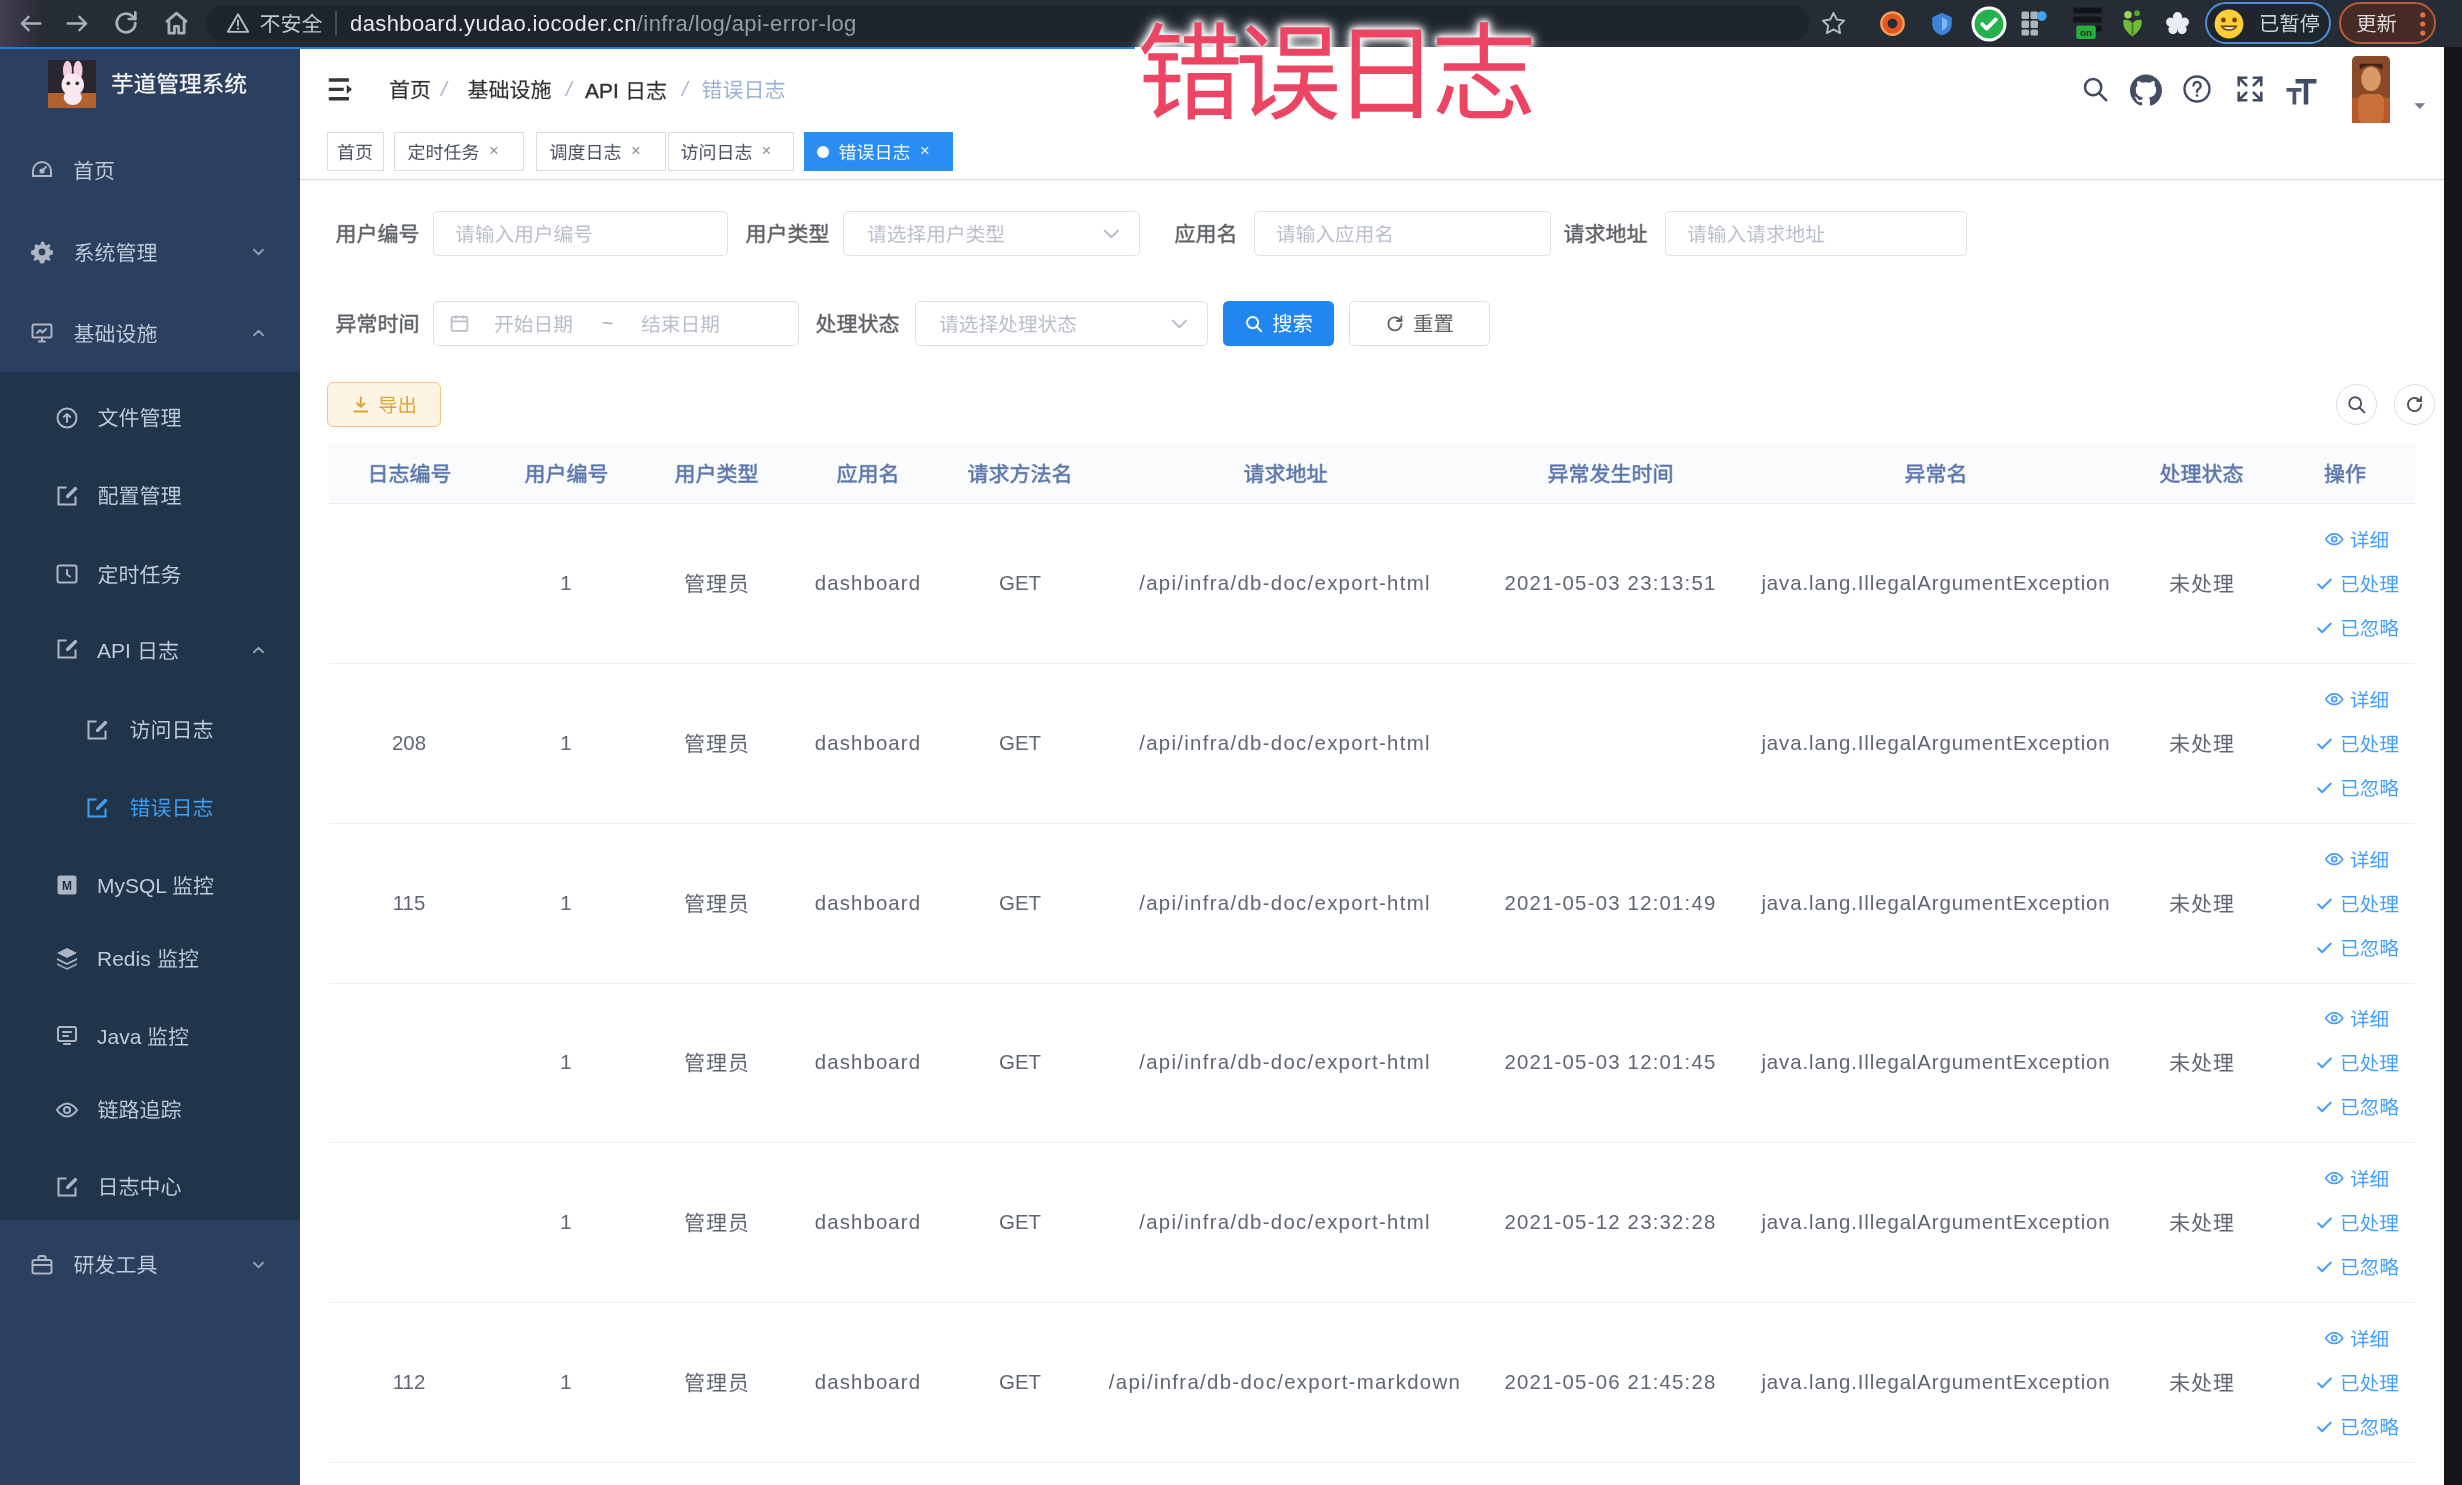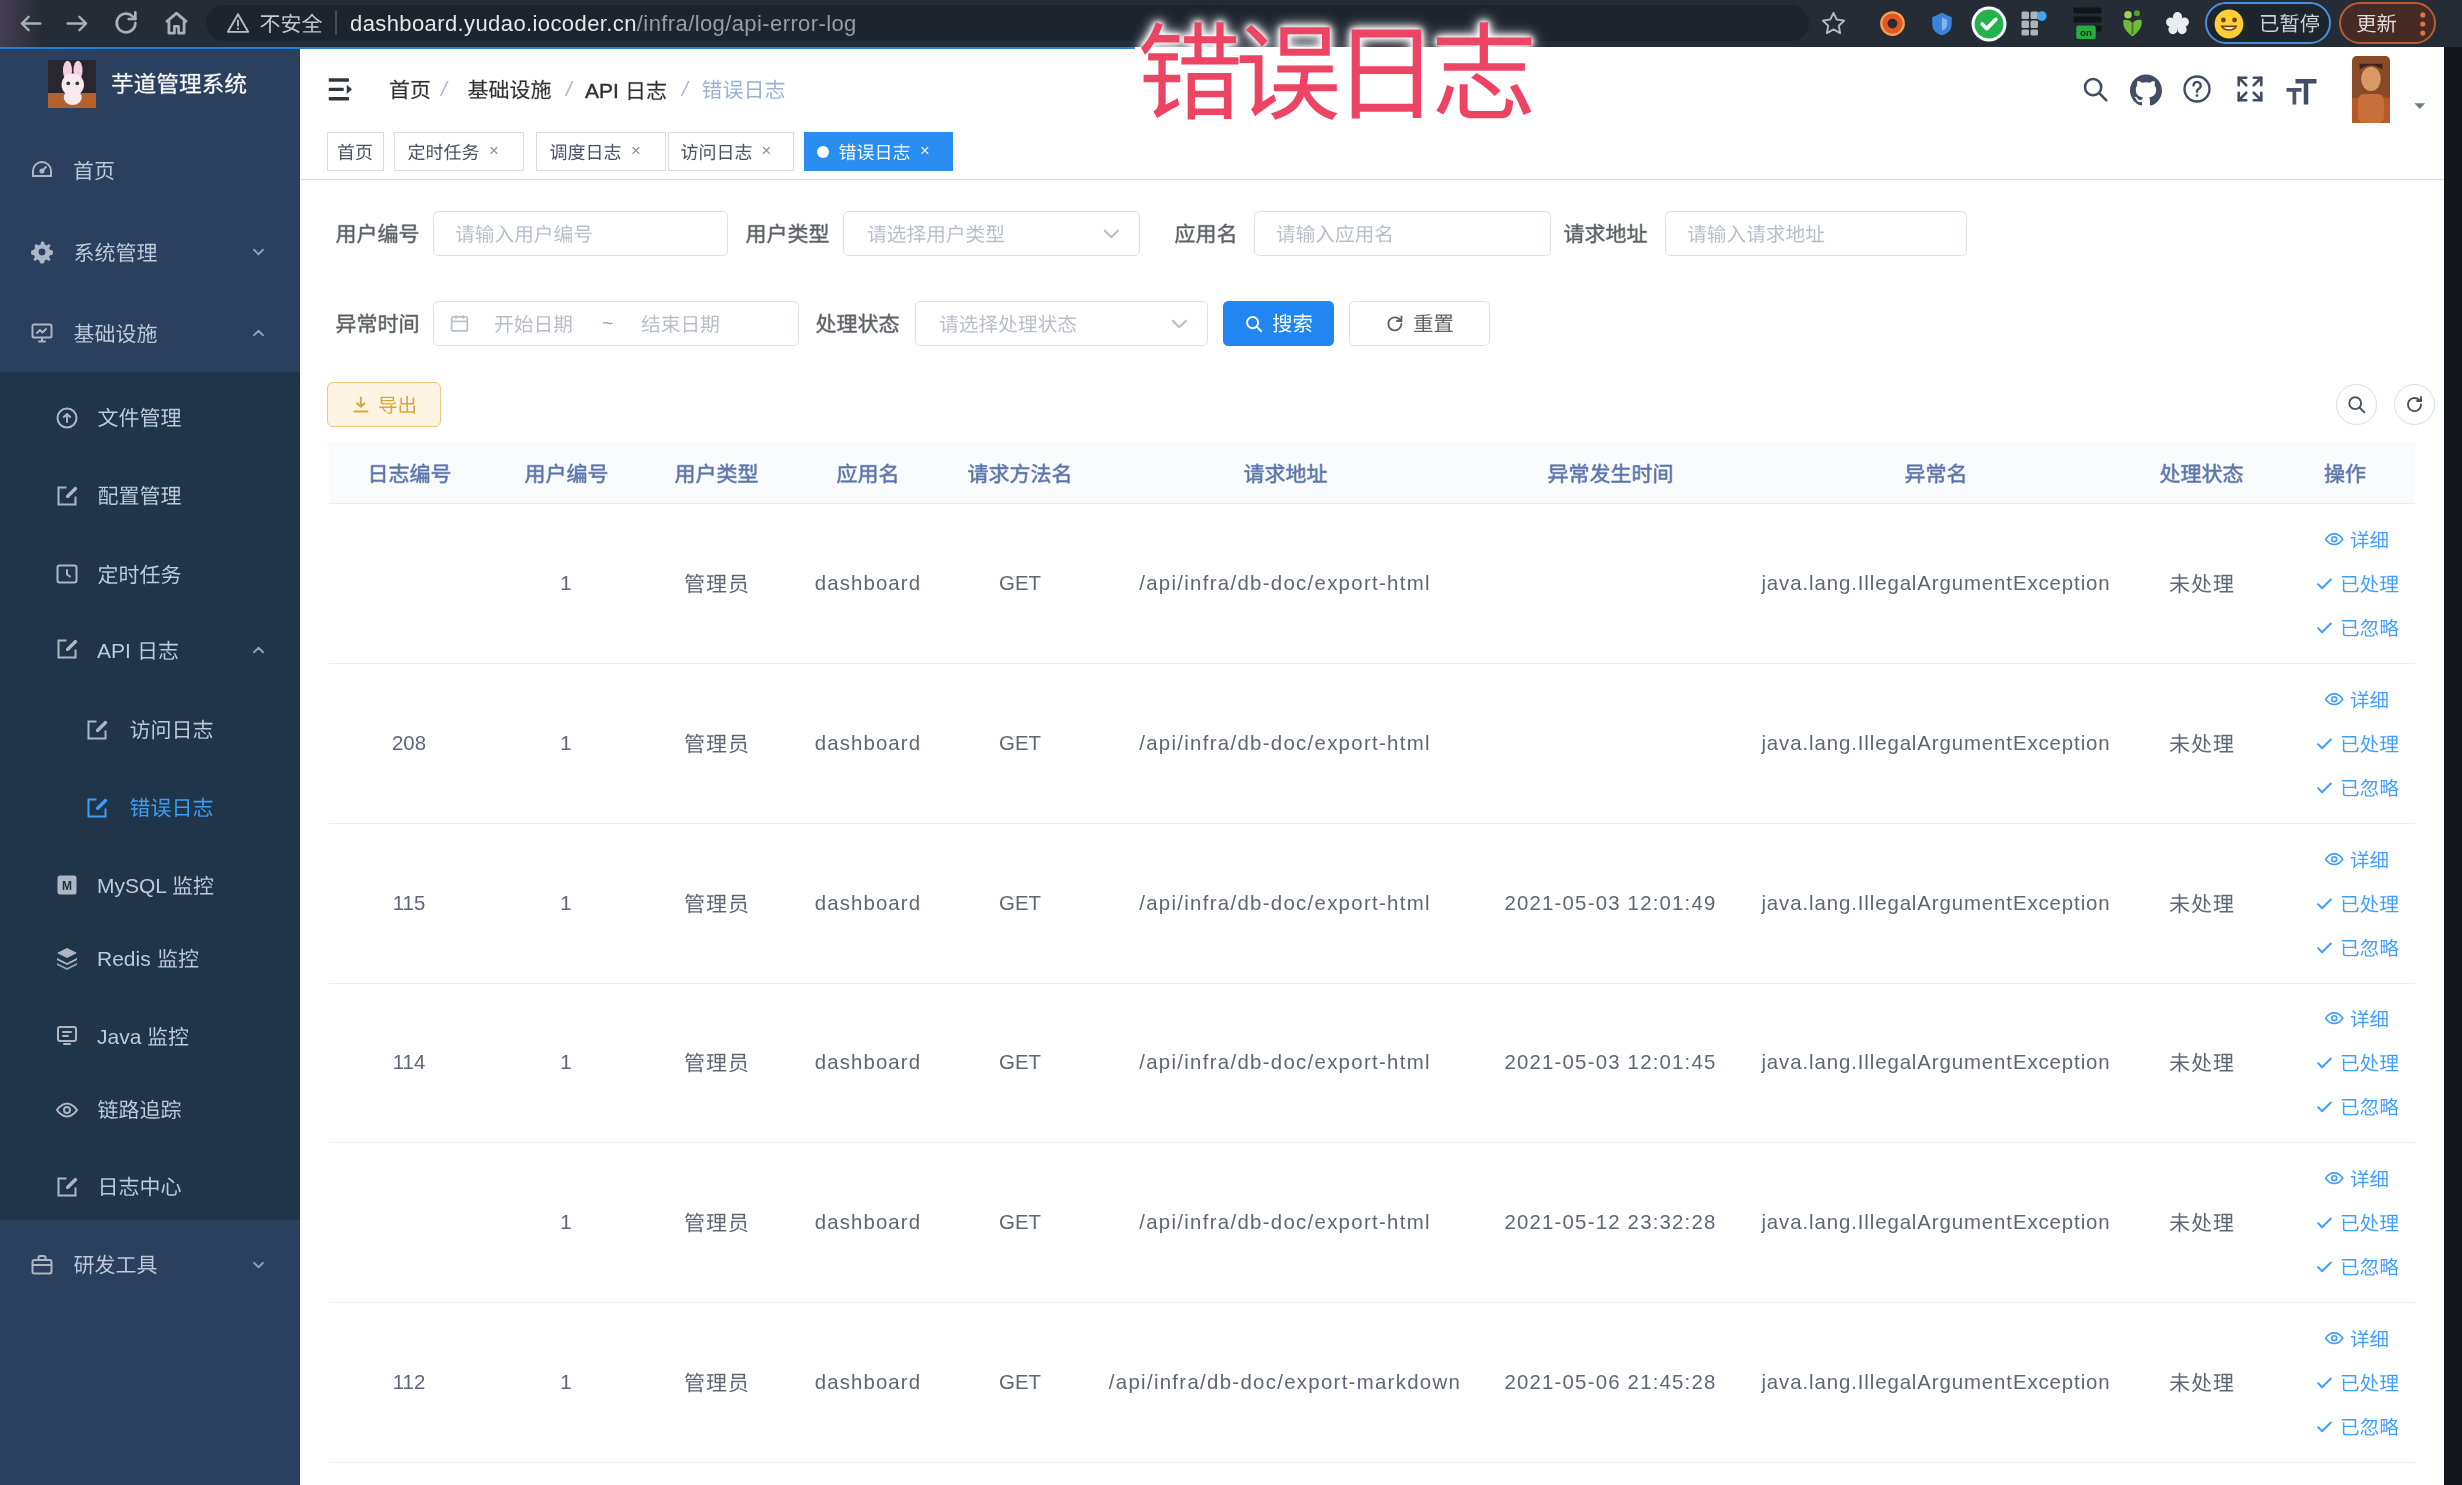--- a/index.html
+++ b/index.html
@@ -926,20 +926,21 @@
               <g fill="#5f6673" transform="translate(0,880) scale(1,-1)">
                 <use href="#u7ba1" x="0"></use>
                 <use href="#u7406" x="1045"></use>
                 <use href="#u5458" x="2090"></use>
               </g>
             </svg>
           </div>
 <div class="cell" style="left:459px;width:160px;letter-spacing:1.1px">dashboard</div>
 <div class="cell" style="left:619px;width:144px">GET</div>
 <div class="cell" style="left:763px;width:386px;letter-spacing:1.3px">/api/infra/db-doc/export-html</div>
+<div class="cell" style="left:1149px;width:265px;letter-spacing:1.2px">2021-05-03 23:13:51</div>
 <div class="cell" style="left:1414px;width:386px;letter-spacing:0.9px">java.lang.IllegalArgumentException</div>
 <div class="cell" style="left:1800px;width:145px">
             <svg class="hz" style="width:65px;height:21px;vertical-align:-3.2px;" viewBox="0 0 3090 1000">
               <g fill="#5f6673" transform="translate(0,880) scale(1,-1)">
                 <use href="#u672a" x="0"></use>
                 <use href="#u5904" x="1045"></use>
                 <use href="#u7406" x="2090"></use>
               </g>
             </svg>
           </div>
@@ -1105,21 +1106,20 @@
                 <g fill="#409eff" transform="translate(0,880) scale(1,-1)">
                   <use href="#u5df2" x="0"></use>
                   <use href="#u5ffd" x="1000"></use>
                   <use href="#u7565" x="2000"></use>
                 </g>
               </svg>
             </div>
 </div>
 </div>
 <div class="trow" style="top:541px">
-<div class="cell" style="left:0;width:160px">114</div>
 <div class="cell" style="left:160px;width:154px">1</div>
 <div class="cell" style="left:315px;width:144px">
             <svg class="hz" style="width:65px;height:21px;vertical-align:-3.2px;" viewBox="0 0 3090 1000">
               <g fill="#5f6673" transform="translate(0,880) scale(1,-1)">
                 <use href="#u7ba1" x="0"></use>
                 <use href="#u7406" x="1045"></use>
                 <use href="#u5458" x="2090"></use>
               </g>
             </svg>
           </div>

